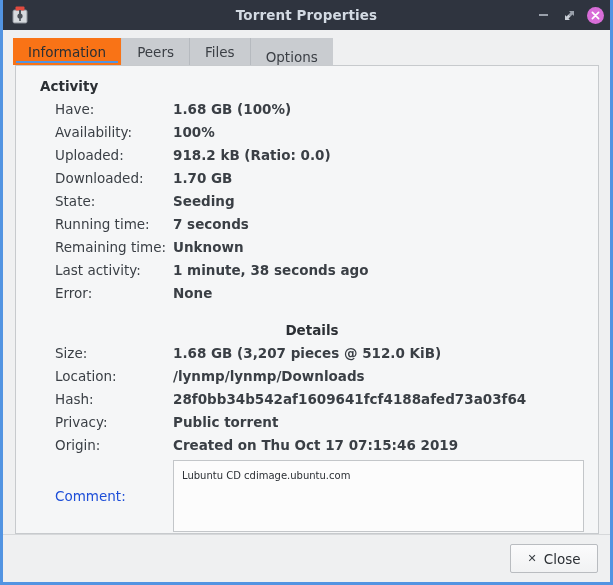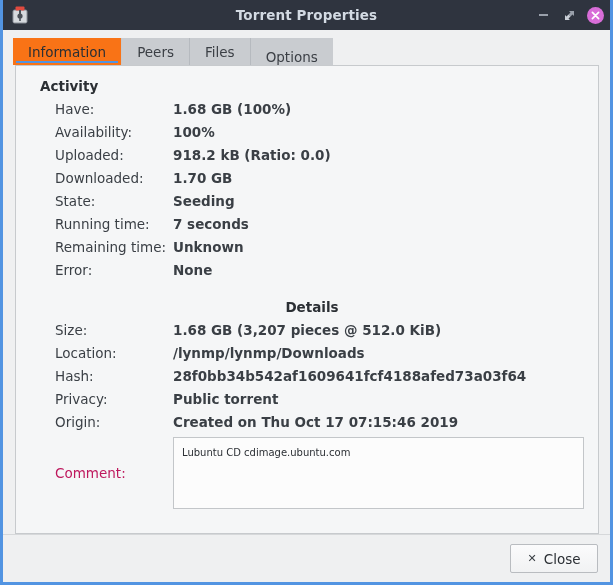--- a/index.html
+++ b/index.html
@@ -181,21 +181,21 @@
   .comment-block {
     display: flex;
     align-items: center;
     padding-left: 25px;
     margin-top: 4px;
   }
   .comment-block .label {
     width: 118px;
     flex: 0 0 118px;
     font-size: 13.5px;
-    color: #be185d;
+    color: #1d4ed8;
   }
   .comment-box {
     flex: 1 1 auto;
     height: 72px;
     background: #fcfcfc;
     border: 1px solid #c3c6c9;
     box-sizing: border-box;
     padding: 6px 8px;
     font-family: "DejaVu Sans", "Liberation Sans", sans-serif;
     font-size: 10px;
@@ -316,20 +316,24 @@
       </div>
       <div class="row">
         <span class="label">Running time:</span>
         <span class="value">7 seconds</span>
       </div>
       <div class="row">
         <span class="label">Remaining time:</span>
         <span class="value">Unknown</span>
       </div>
       <div class="row">
+        <span class="label">Last activity:</span>
+        <span class="value">1 minute, 38 seconds ago</span>
+      </div>
+      <div class="row">
         <span class="label">Error:</span>
         <span class="value">None</span>
       </div>
 
       <div class="section-title details">Details</div>
 
       <div class="row">
         <span class="label">Size:</span>
         <span class="value">1.68 GB (3,207 pieces @ 512.0 KiB)</span>
       </div>

